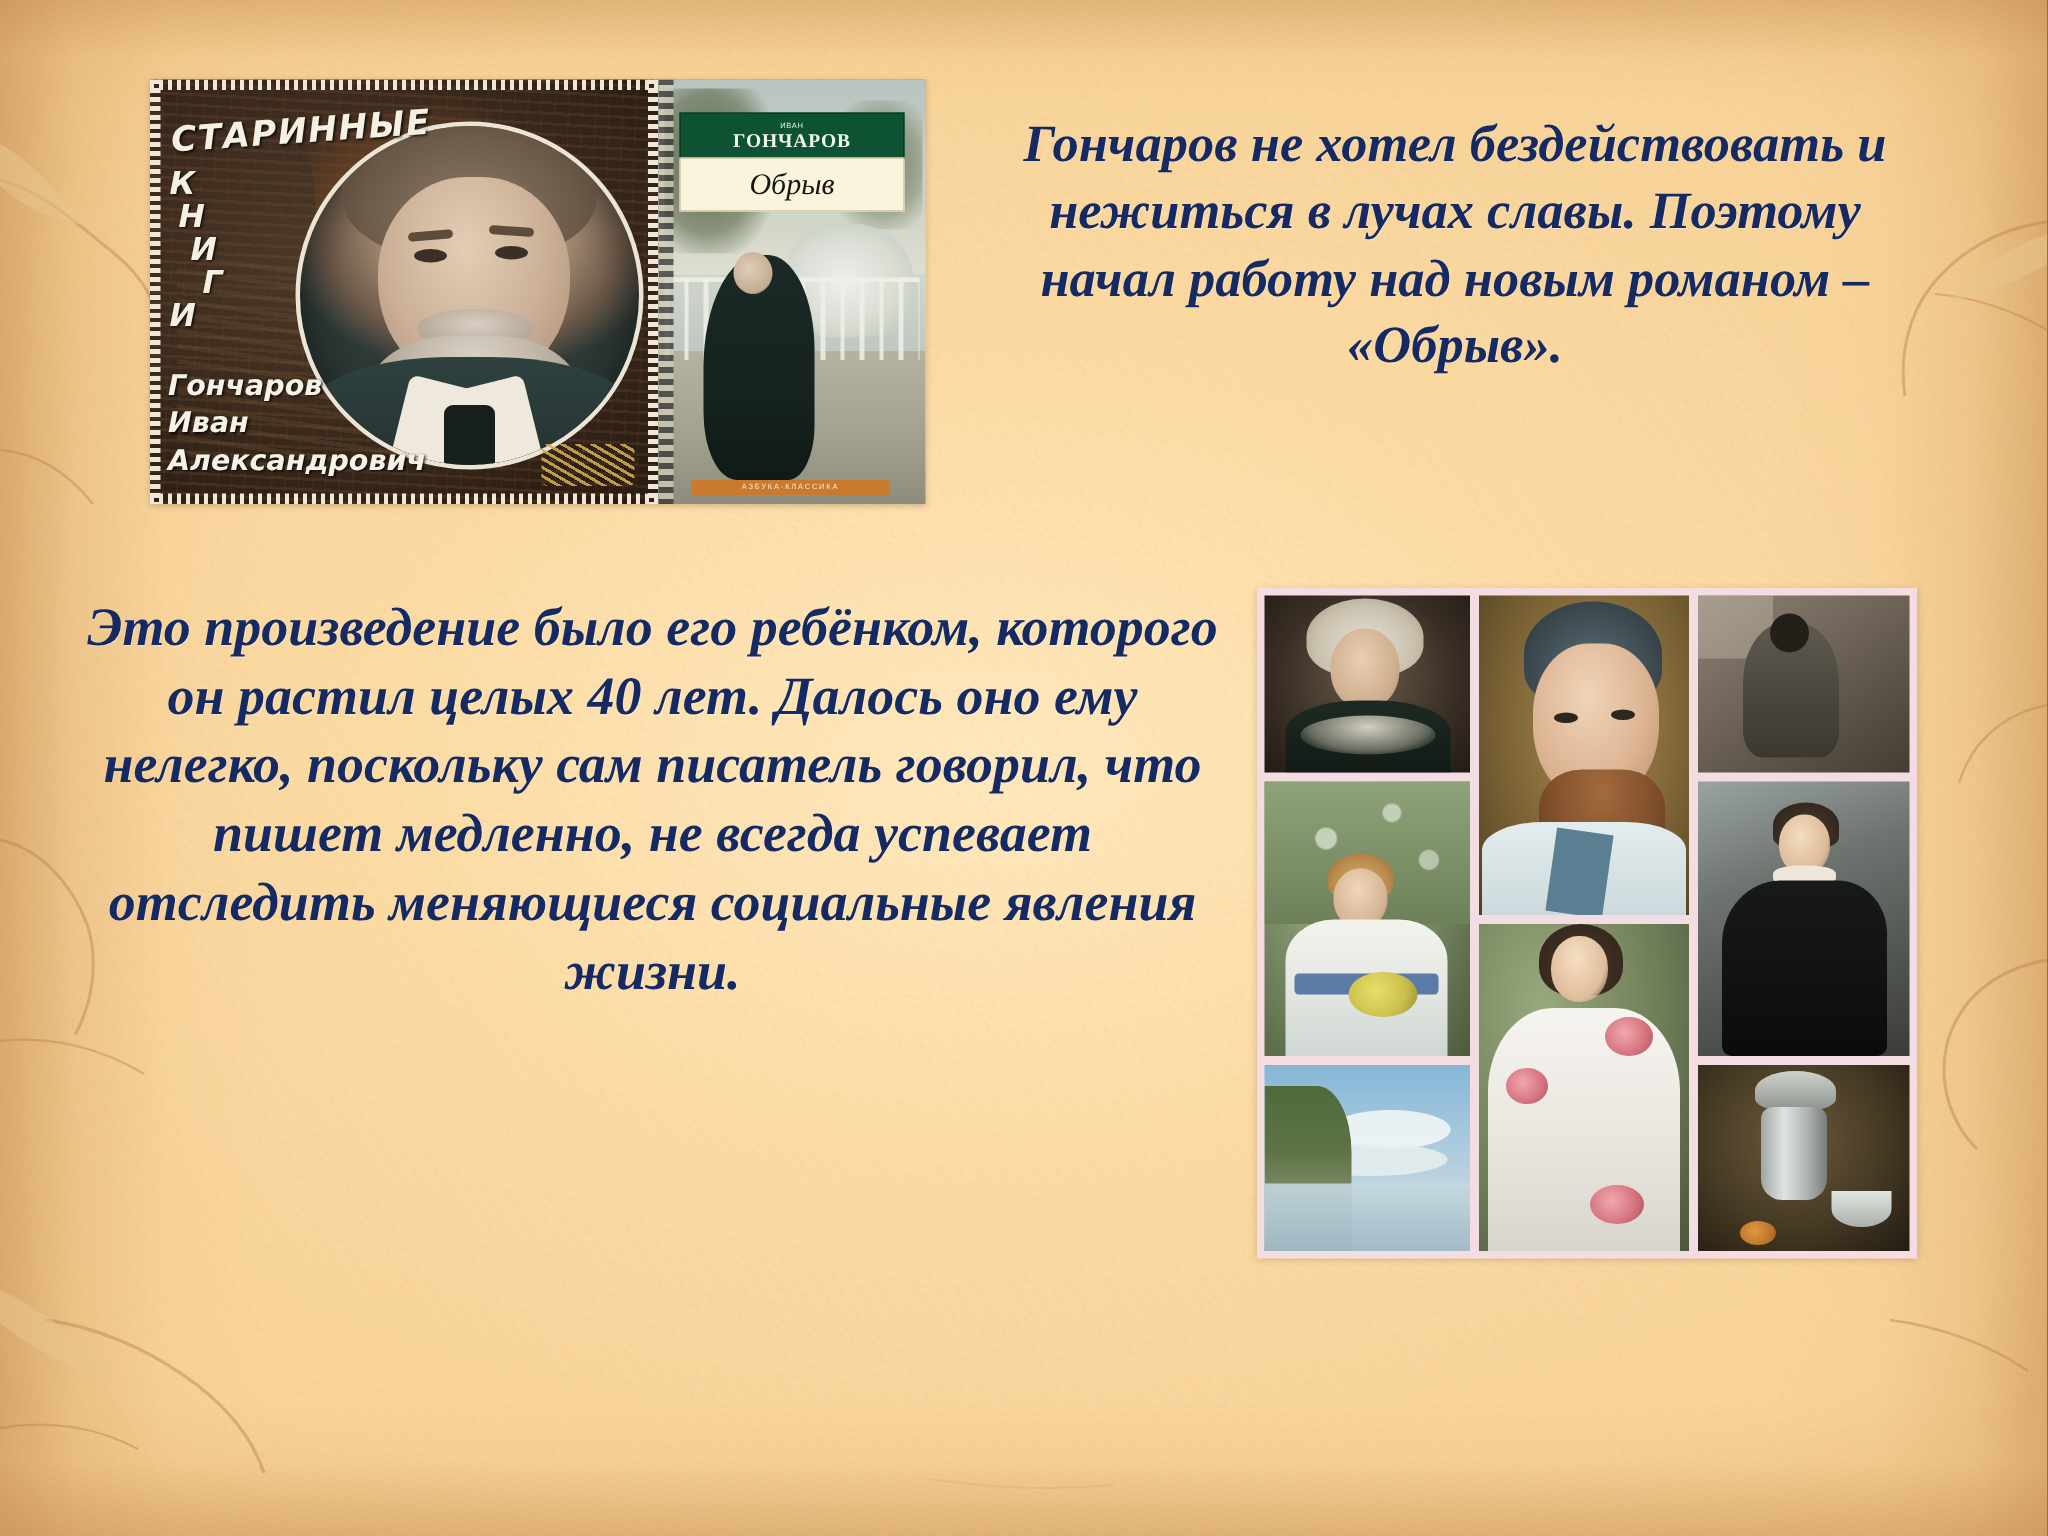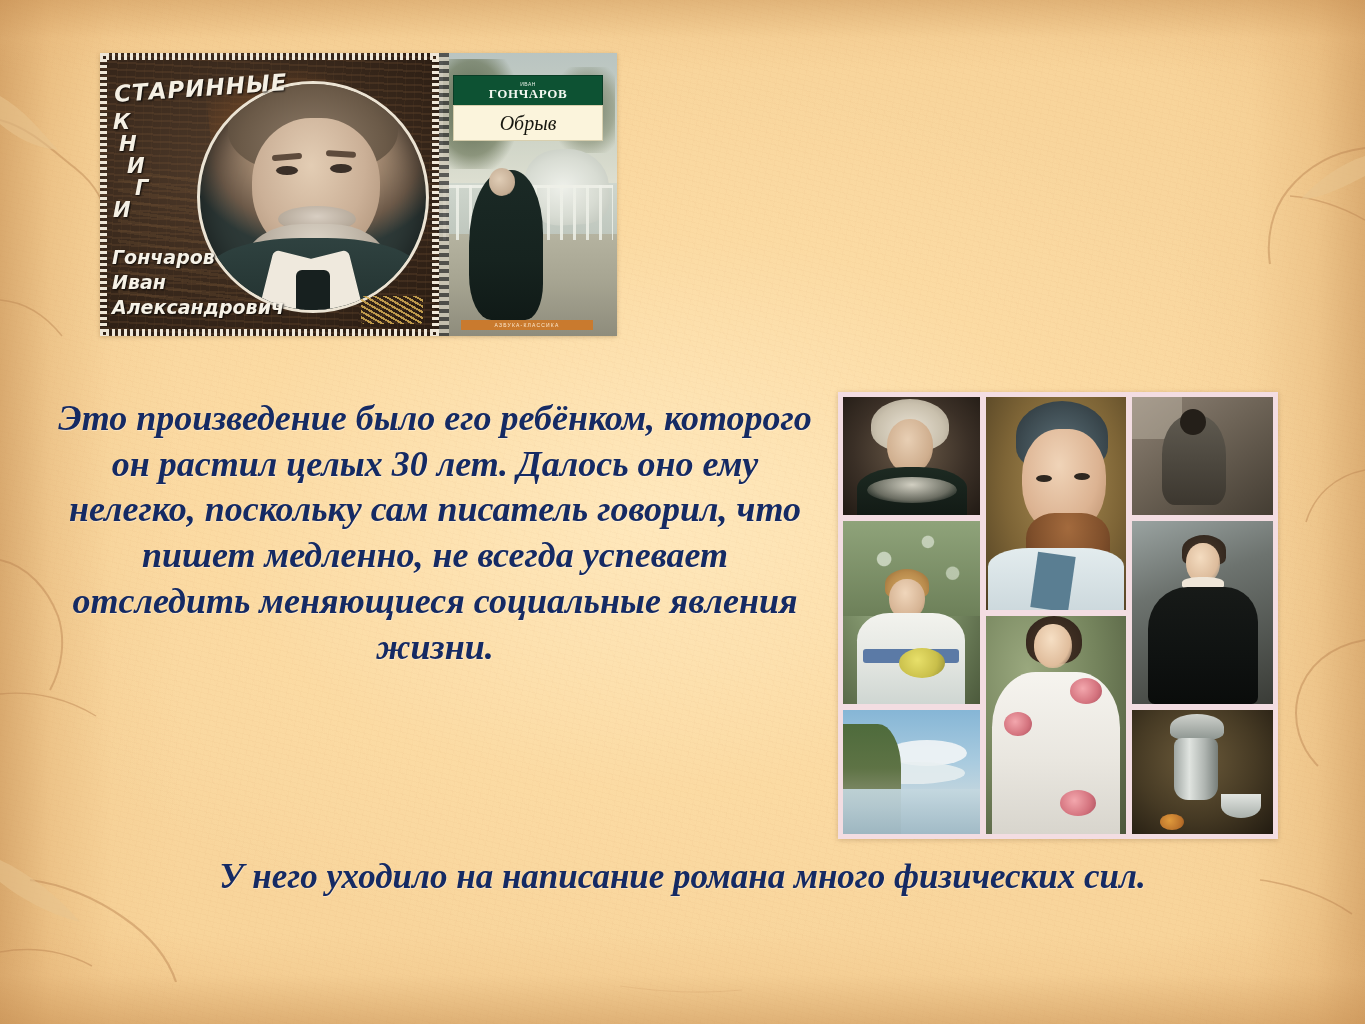--- a/index.html
+++ b/index.html
@@ -441,22 +441,22 @@
       <div class="bk-titlebox">
         <span>Обрыв</span>
       </div>
 
       <div class="bk-footer">
         <span>АЗБУКА-КЛАССИКА</span>
       </div>
     </div>
   </div>
 
-  <div class="bodytext" id="body-text">Это произведение было его ребёнком, которого он растил целых 30  лет. Далось оно  ему  нелегко, поскольку сам писатель говорил, что пишет медленно, не всегда успевает отследить меняющиеся социальные явления жизни.</div>
-  <div class="bodytext" id="closing-text">У него уходило на написание романа  много физических сил.</div>
+  <div class="bodytext" id="intro-text">Гончаров  не хотел бездействовать и нежиться в   лучах славы. Поэтому начал работу над новым романом – «Обрыв».</div>
+  <div class="bodytext" id="body-text">Это произведение было его ребёнком, которого он растил целых 40  лет. Далось оно  ему  нелегко, поскольку сам писатель говорил, что пишет медленно, не всегда успевает отследить меняющиеся социальные явления жизни.</div>
 
   <div id="collage">
     <div class="cell c1">
       <div class="cap"></div>
       <div class="face"></div>
       <div class="body"></div>
       <div class="lace"></div>
     </div>
 
     <div class="cell c2">

